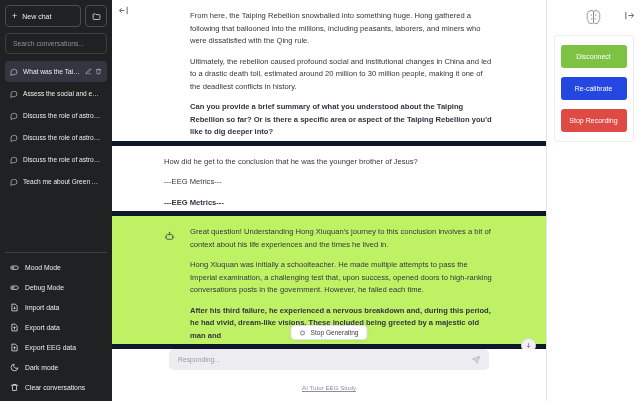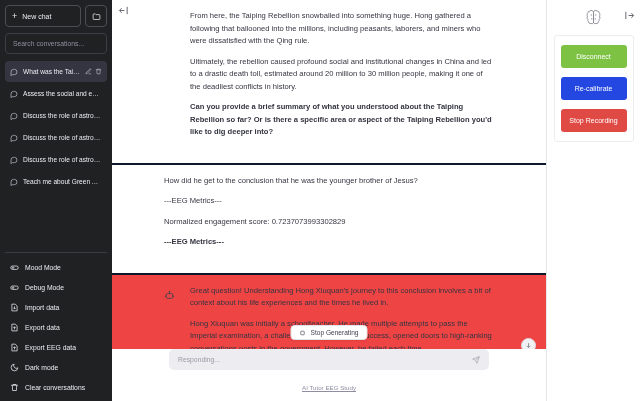--- a/index.html
+++ b/index.html
@@ -91,23 +91,23 @@
     display: flex; flex-direction: column;
     overflow: hidden;
   }
   .collapse-left {
     position: absolute; top: 4px; left: 4px;
     width: 14px; height: 12px;
     display: flex; align-items: center; justify-content: center;
     cursor: pointer; z-index: 5;
   }
   .msgs { flex: 1 1 auto; overflow: hidden; }
-  .msg { padding: 10px 16px 24px 16px; border-bottom: 2px solid #0f172a; }
+  .msg { padding: 10px 16px 2px 16px; border-bottom: 5px solid #0f172a; }
   .msg.user { background: #ffffff; }
-  .msg.assistant { background: #ef4444; }
+  .msg.assistant { background: #bef264; }
   .msg-inner { display: flex; gap: 12px; max-width: 330px; margin: 0 auto; }
   .avatar { width: 14px; flex: 0 0 14px; padding-top: 2px; }
   .body { flex: 1 1 auto; }
   .body p {
     font-size: 7.6px;
     line-height: 1.65;
     color: #343541;
     margin-bottom: 8px;
   }
   .body p:last-child { margin-bottom: 0; font-weight: bold; }
@@ -369,21 +369,20 @@
             <p>Can you provide a brief summary of what you understood about the Taiping Rebellion so far? Or is there a specific area or aspect of the Taiping Rebellion you'd like to dig deeper into?</p>
           </div>
         </div>
       </div>
 
       <div class="msg user">
         <div class="msg-inner">
           <div class="body">
             <p class="right-al">How did he get to the conclusion that he was the younger brother of Jesus?</p>
             <p class="right-al">---EEG Metrics---</p>
-            <p class="right-al">Normalized engagement score: 0.7237073993302829</p>
             <p class="right-al">---EEG Metrics---</p>
           </div>
         </div>
       </div>
 
       <div class="msg assistant">
         <div class="msg-inner">
           <div class="avatar">
             <svg width="11" height="11" viewBox="0 0 24 24" fill="none" stroke="#40414f" stroke-width="1.8">
               <rect x="5" y="8" width="14" height="10" rx="2"></rect>

